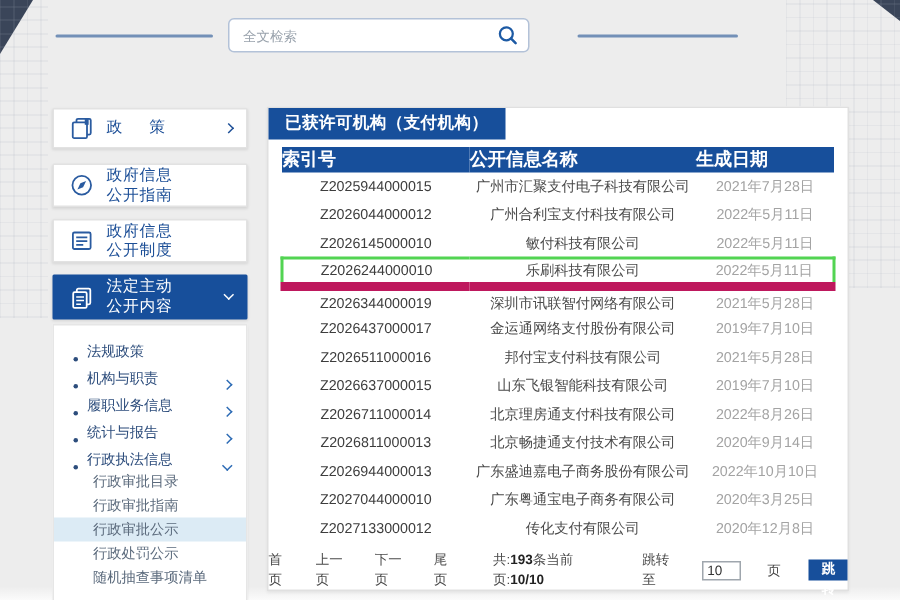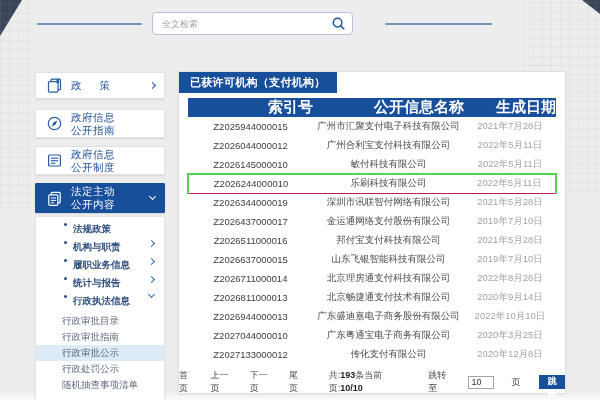--- a/index.html
+++ b/index.html
@@ -54,46 +54,46 @@
   .menu-card.active { background:#174f9b; border-color:#174f9b; color:#fff;
     height:30px; margin-bottom:3px; }
   .mc-arrow { margin-left:auto; display:flex; align-items:center; }
   .chev { display:inline-block; width:5px; height:5px;
     border-right:1.6px solid currentColor; border-bottom:1.6px solid currentColor; }
   .chev.r { transform:rotate(-45deg); }
   .chev.d { transform:rotate(45deg); margin-top:-3px; }
 
   .submenu-card { background:#fff; border:1px solid #e6e6e6;
     box-shadow:0 1px 2px rgba(0,0,0,.08); padding:6px 0 8px; }
-  .sm1 { height:18px; display:flex; align-items:flex-start; padding:0 10px 0 28px;
-    font-size:9.5px; font-weight:bold; color:#2d4d7c; cursor:pointer; }
+  .sm1 { height:18px; display:flex; align-items:flex-end; padding:0 10px 0 13px;
+    font-size:9.5px; font-weight:normal; color:#2d4d7c; cursor:pointer; }
   .sm1 .dot { width:3px; height:3px; background:#2d4d7c; border-radius:50%;
     margin-right:6px; flex:none; }
   .sm1 .mc-arrow { color:#2d6bb5; }
   .sm2 { height:16px; display:flex; align-items:center; padding:0 10px 0 26px;
     font-size:9.5px; color:#5c6b7d; cursor:pointer; }
   .sm2.active { background:#dcebf5; }
 
   
   .panel { position:absolute; left:178px; top:71px; width:388px; height:323px;
     background:#fff; border:1px solid #e0e0e0; box-shadow:0 1px 2px rgba(0,0,0,.06); }
   .tab { display:inline-block; background:#174f9b; color:#fff; font-size:11px;
     font-weight:bold; line-height:21px; height:21px; padding:0 11px;
     letter-spacing:.3px; cursor:default; }
   table.pub { width:calc(100% - 16px); margin:5px 8px 0; border-collapse:collapse;
     table-layout:fixed; }
   table.pub col.c1 { width:34%; } table.pub col.c2 { width:41%; } table.pub col.c3 { width:25%; }
-  table.pub th { background:#174f9b; color:#fff; font-size:15px; font-weight:bold;
-    height:16px; text-align:right;font-family:Liberation Mono, monospace; }
+  table.pub th { background:#174f9b; color:#fff; font-size:12px; font-weight:bold;
+    height:16px; text-align:left;font-family:Liberation Mono, monospace; }
   table.pub td { height:19px; text-align:center; font-size:9.5px; white-space:nowrap;
     overflow:hidden; }
   table.pub td:nth-child(1) { color:#3d3d3d; }
   table.pub td:nth-child(2) { color:#4a4a4a; cursor:pointer; }
   table.pub td:nth-child(3) { color:#a3a3a3; }
-  tr.hl td { border-top:2px solid #52d452; border-bottom:1px solid #be185d; }
+  tr.hl td { border-top:2px solid #52d452; border-bottom:6px solid #be185d; }
   tr.hl td:first-child { border-left:2px solid #52d452; }
   tr.hl td:last-child  { border-right:2px solid #52d452; }
 
   .pager { margin-top:5px; display:flex; align-items:center; justify-content:center;
     font-size:9px; color:#4a4a4a; gap:16px; }
   .pager .lnk { cursor:pointer; }
   .pager .grp { margin-left:8px; }
   .pager b { color:#222; }
   .pager .jump-input { width:26px; height:13px; border:1px solid #9fa6ad;
     font-size:9px; text-align:left; padding:0 2px; color:#333; outline:none;

